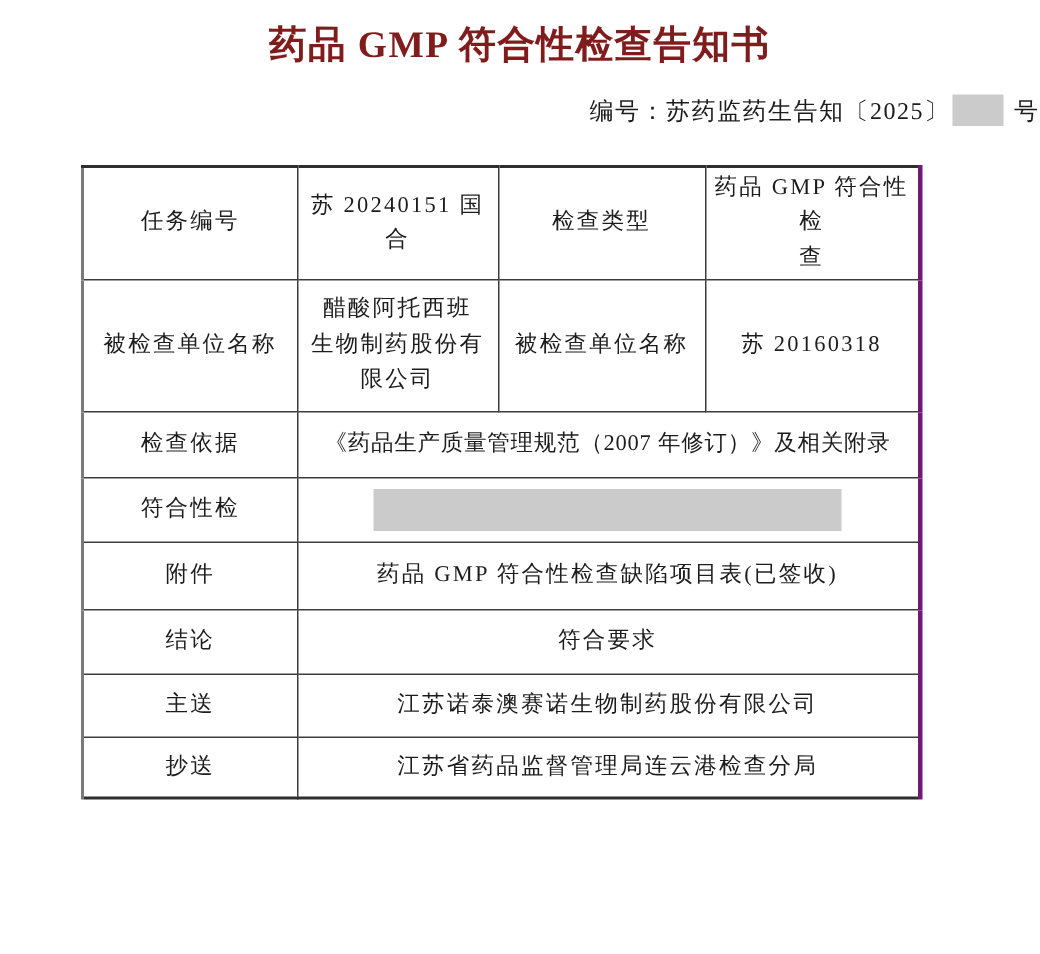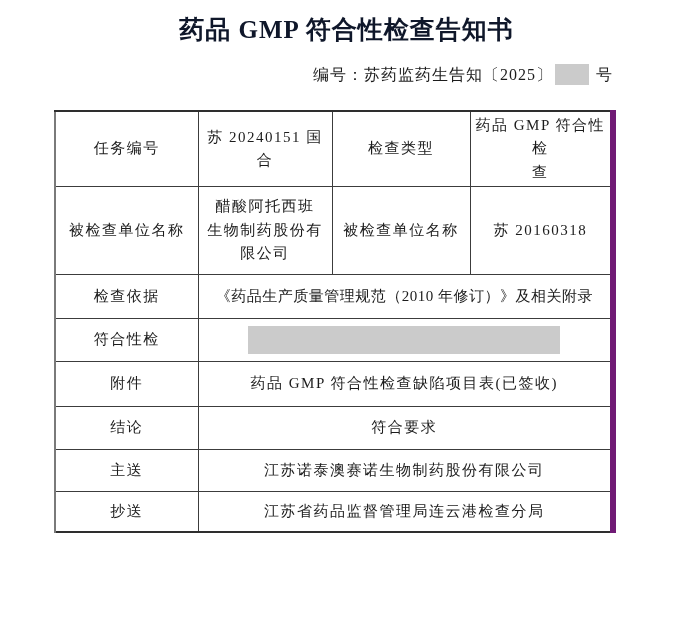--- a/index.html
+++ b/index.html
@@ -12,27 +12,26 @@
     position: relative;
   }
   .page { width: 693px; height: 636px; position: relative; background: #fff; }
 
   .doc-title {
     text-align: center;
     margin-top: 13px;
     font-size: 25px;
     font-weight: bold;
     letter-spacing: 1px;
-    color: #0f172a;
+    color: #7f1d1d;
   }
 
   .doc-number-line {
     margin-top: 17px;
     text-align: right;
-    padding-right: 80px;
     font-size: 16px;
     letter-spacing: 1px;
     height: 24px;
     line-height: 24px;
   }
   .redact {
     display: inline-block;
     vertical-align: middle;
     position: relative;
     top: -2px;
@@ -52,21 +51,21 @@
     text-align: center;
     vertical-align: middle;
     padding: 2px 4px;
     line-height: 1.55;
     letter-spacing: 1.5px;
     color: #1c1c1c;
   }
   table.doc-table { border: 2px solid #2e2e2e; }
   table.doc-table tr:first-child td { border-top: 2px solid #2e2e2e; }
   table.doc-table td:first-child { border-left: 2px solid #7a7a7a; margin-top: 12px; }
-  table.doc-table td:last-child { border-right: 6px solid #701a75; }
+  table.doc-table td:last-child { border-right: 3px solid #701a75; }
 
   .cell-line { display: block; }
   .nowrap { white-space: nowrap; }
   .redact-time {
     display: block;
     width: 312px; height: 28px;
     margin: 0 auto;
   }
 </style>
 </head>
@@ -110,21 +109,21 @@
         <span class="cell-line">限公司</span>
       </td>
       <td>被检查单位名称</td>
       <td class="nowrap">苏 20160318</td>
     </tr>
 
 
 
     <tr style="height:44px">
       <td>检查依据</td>
-      <td colspan="3" class="nowrap" style="letter-spacing:0.5px">《药品生产质量管理规范（2010 年修订）》及相关附录</td>
+      <td colspan="3" class="nowrap" style="letter-spacing:0.5px">《药品生产质量管理规范（2007 年修订）》及相关附录</td>
     </tr>
 
     <tr style="height:43px">
       <td>符合性检</td>
       <td colspan="3">
         <span class="redact-time" style="background: rgb(203, 203, 203);"></span>
       </td>
     </tr>
 
     <tr style="height:45px">

